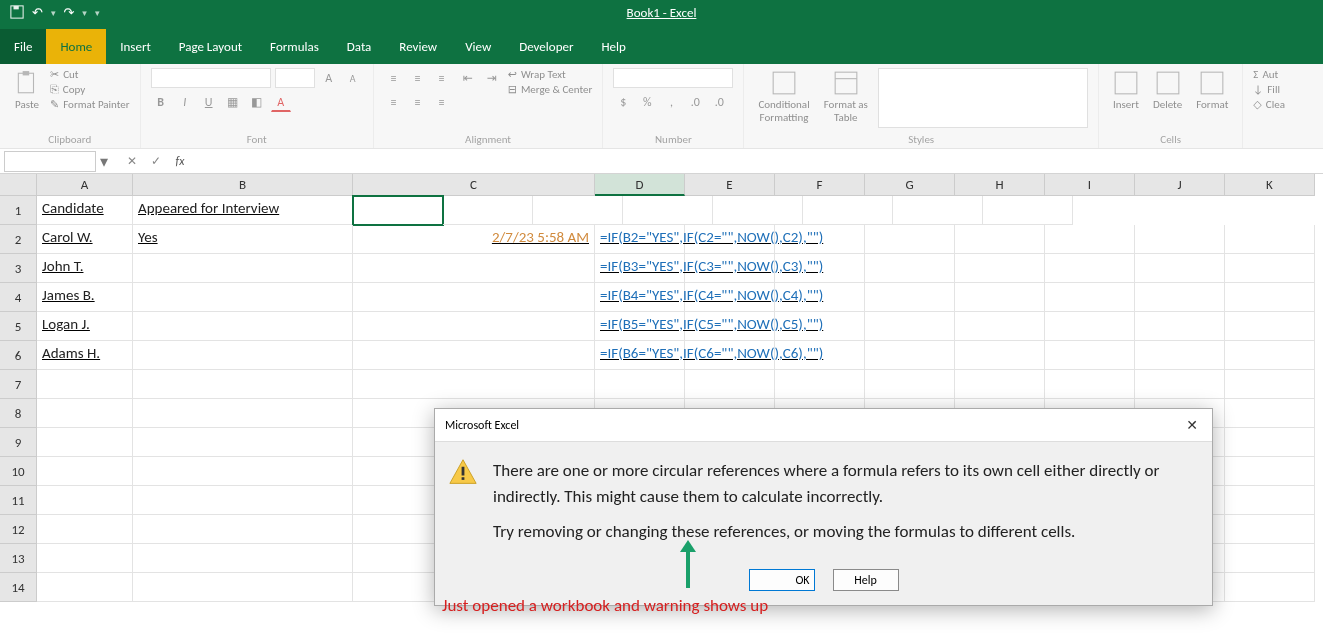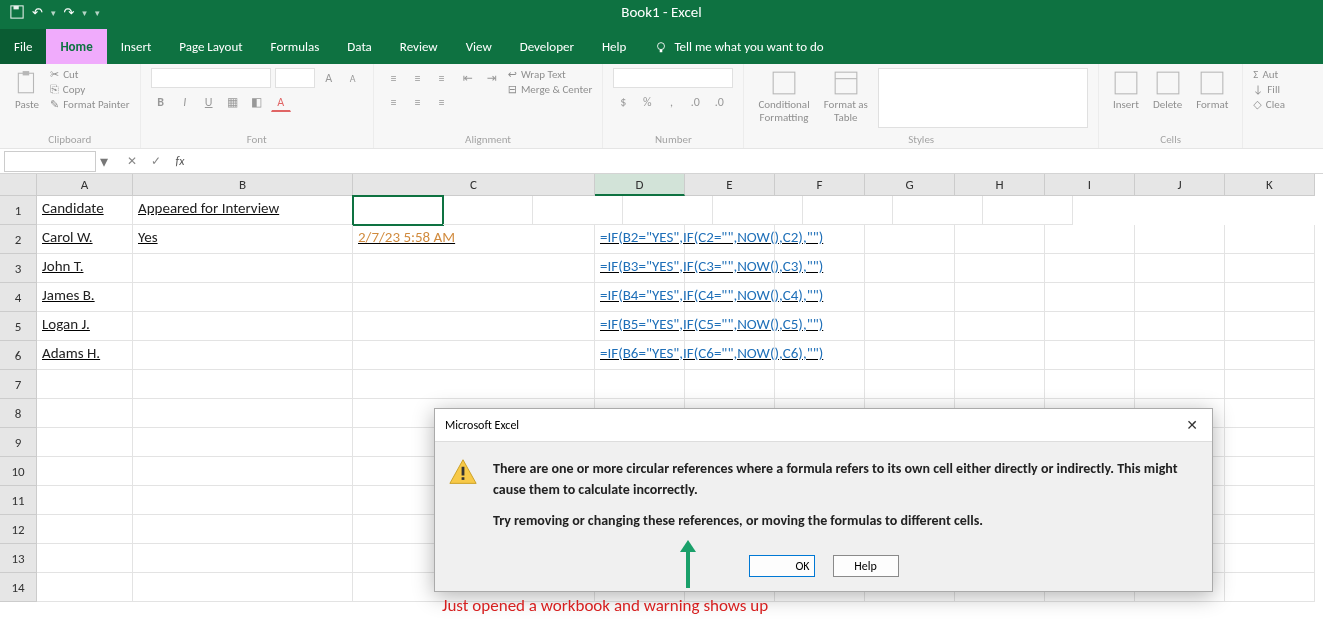--- a/index.html
+++ b/index.html
@@ -3,27 +3,27 @@
 <meta charset="utf-8">
 <style>
 * { margin: 0; padding: 0; box-sizing: border-box; font-family: "Segoe UI", Calibri, Arial, sans-serif; }
 body { background: #fff; overflow: hidden; width: 1323px; height: 635px; position: relative; }
 
 
 .title-bar { background: #0e7241; height: 24px; display: flex; align-items: center; color: #fff; font-size: 12px; }
 .qat { display: flex; align-items: center; gap: 8px; padding-left: 10px; }
 .qat-icon { width: 14px; height: 14px; opacity: 0.9; }
 .qat-arrow { font-size: 9px; opacity: 0.7; }
-.title-text { position: absolute; left: 50%; transform: translateX(-50%); font-size: 15px; }
+.title-text { position: absolute; left: 50%; transform: translateX(-50%); font-size: 13px; text-decoration: underline; }
 
 
 .tab-row { background: #0e7241; height: 40px; display: flex; align-items: flex-end; padding-left: 0; }
 .tab { color: #fff; font-size: 13px; padding: 10px 14px 10px; cursor: pointer; }
 .tab.file { background: #0a5c33; text-align: center; }
-.tab.active { background: #f0abfc; color: #0e7241; font-weight: bold; }
+.tab.active { background: #eab308; color: #0e7241; }
 .tell-me { display: flex; align-items: center; gap: 6px; color: #fff; font-size: 13px; padding: 0 14px 10px; }
 .bulb { width: 14px; height: 14px; }
 
 
 .ribbon { background: #f3f3f3; border-bottom: 1px solid #d4d4d4; height: 85px; display: flex; opacity: 0.6; }
 .ribbon-group { border-right: 1px solid #e0e0e0; padding: 4px 10px 2px; display: flex; flex-direction: column; justify-content: space-between; }
 .ribbon-group-label { text-align: center; font-size: 11px; color: #666; padding-top: 2px; }
 .rg-content { display: flex; gap: 6px; flex: 1; }
 .big-btn { display: flex; flex-direction: column; align-items: center; font-size: 11px; color: #444; padding: 2px 4px; }
 .big-btn-icon { width: 26px; height: 26px; margin-bottom: 2px; }
@@ -52,35 +52,35 @@
 .corner { position: absolute; left: 0; top: 0; width: 37px; height: 22px; background: #e6e6e6; border-right: 1px solid #ccc; border-bottom: 1px solid #ccc; }
 .col-headers { display: flex; margin-left: 37px; height: 22px; }
 .col-h { background: #e6e6e6; border-right: 1px solid #ccc; border-bottom: 1px solid #ccc; text-align: center; font-size: 13px; color: #333; line-height: 22px; }
 .col-h.selected { background: #d2e3d8; border-bottom: 2px solid #0e7241; }
 .row-headers { position: absolute; left: 0; top: 22px; width: 37px; }
 .row-h { height: 29px; background: #e6e6e6; border-right: 1px solid #ccc; border-bottom: 1px solid #ccc; text-align: center; font-size: 13px; color: #333; line-height: 29px; }
 .cells { margin-left: 37px; text-decoration: underline; }
 .row { display: flex; height: 29px; }
 .cell { border-right: 1px solid #e3e3e3; border-bottom: 1px solid #e3e3e3; font-size: 15px; padding: 3px 5px; color: #222; overflow: visible; white-space: nowrap; }
 .cell.selected { outline: 2px solid #0e7241; outline-offset: -1px; }
-.cell.date { color: #d18b3e; }
+.cell.date { color: #d18b3e; text-align: right; }
 .cell.formula { color: #1e6fb8; }
 
 
 .cA { width: 96px; } .cB { width: 220px; } .cC { width: 242px; } .cD { width: 90px; }
 .cE,.cF,.cG,.cH,.cI,.cJ,.cK { width: 90px; }
 
 
 .dialog { position: absolute; left: 434px; top: 408px; width: 779px; background: #f0f0f0; border: 1px solid #aaa; box-shadow: 0 4px 20px rgba(0,0,0,.3); font-size: 12px; }
 .dialog-title { display: flex; justify-content: space-between; align-items: center; padding: 6px 10px; background: #fff; border-bottom: 1px solid #ddd; }
 .dialog-title-text { font-size: 12px; }
 .dialog-close { width: 20px; height: 20px; display: flex; align-items: center; justify-content: center; font-size: 14px; color: #333; cursor: pointer; }
 .dialog-body { display: flex; padding: 16px 14px 8px; gap: 16px; align-items: flex-start; }
 .warn-icon { width: 28px; height: 28px; flex-shrink: 0; }
-.dialog-msgs { font-size: 14px; color: #222; line-height: 1.5; font-weight: bold; }
+.dialog-msgs { font-size: 17px; color: #222; line-height: 1.5; }
 .dialog-msgs p { margin-bottom: 10px; }
 .dialog-buttons { display: flex; justify-content: center; gap: 18px; padding: 6px 0 14px; }
 .dlg-btn { width: 66px; height: 22px; font-size: 12px; background: #fdfdfd; border: 1px solid #8a8a8a; cursor: pointer; }
 .dlg-btn.primary { border: 1px solid #0078d4; padding-left: 42px; }
 
 
 .annotation-arrow { position: absolute; left: 676px; top: 540px; }
 .annotation-text { position: absolute; left: 442px; top: 595px; font-size: 17px; color: #d62020; font-weight: 500; }
 </style>
 </head>
@@ -105,27 +105,20 @@
   <div class="tab file">File</div>
   <div class="tab active">Home</div>
   <div class="tab">Insert</div>
   <div class="tab">Page Layout</div>
   <div class="tab">Formulas</div>
   <div class="tab">Data</div>
   <div class="tab">Review</div>
   <div class="tab">View</div>
   <div class="tab">Developer</div>
   <div class="tab">Help</div>
-  <div class="tell-me">
-    <svg class="bulb" viewBox="0 0 16 16">
-        <circle cx="8" cy="7" r="4" fill="none" stroke="#fff"></circle>
-        <rect x="6.5" y="11" width="3" height="3" fill="#fff"></rect>
-      </svg>
-    <span>Tell me what you want to do</span>
-  </div>
 </div>
 
 <div class="ribbon">
   <div class="ribbon-group">
     <div class="rg-content">
       <div class="big-btn">
         <svg class="big-btn-icon" viewBox="0 0 24 24">
             <rect x="4" y="3" width="14" height="18" fill="none" stroke="#888"></rect>
             <rect x="8" y="1" width="6" height="4" fill="#888"></rect>
           </svg>

